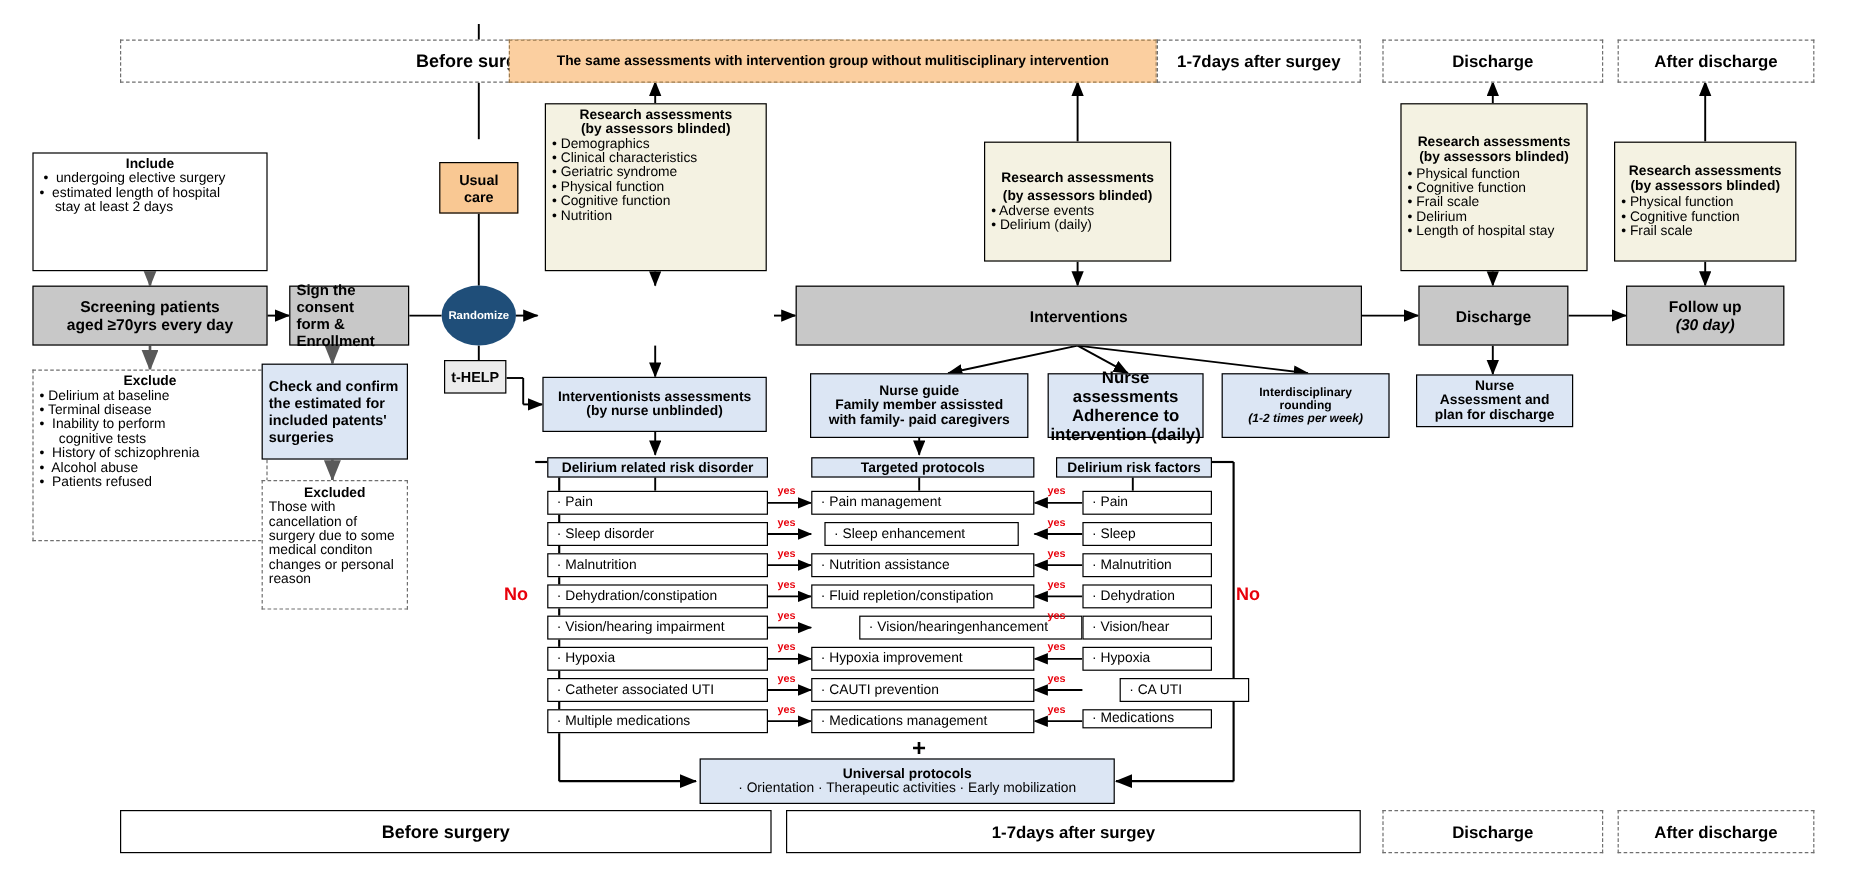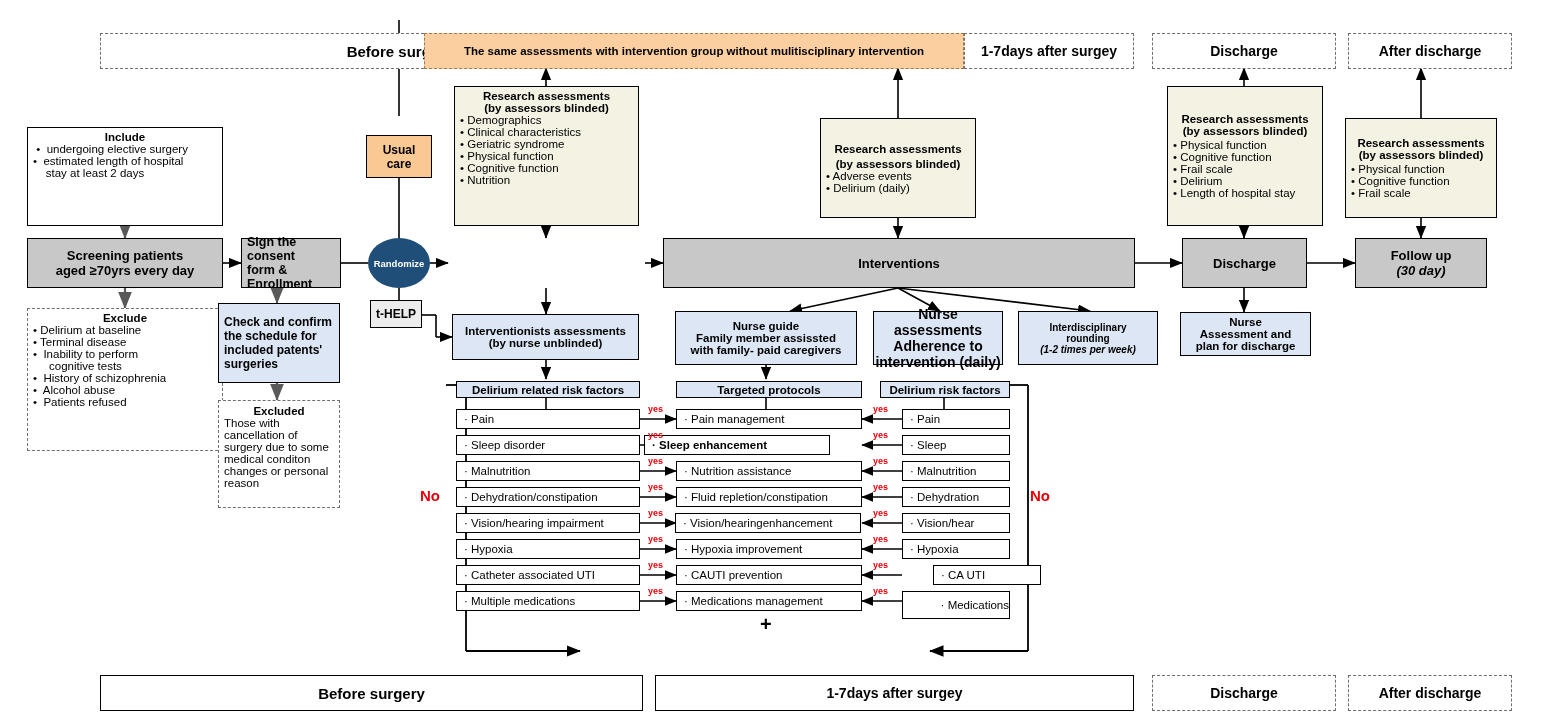--- a/index.html
+++ b/index.html
@@ -183,21 +183,21 @@
     <span class="bl">•&nbsp; <span>Patients refused</span></span>
   </div>
 
   <div class="box grey" style="left:241px;top:238px;width:100px;height:50px;font-size:12.5px;align-items:flex-start;padding-left:5px;text-align:left;">
     <span>Sign the consent</span>
     <span>form &amp; Enrollment</span>
   </div>
 
   <div class="box blue" style="left:218px;top:303px;width:122px;height:80px;font-size:12px;font-weight:bold;align-items:flex-start;padding-left:5px;text-align:left;">
     <span>Check and confirm</span>
-    <span>the schedule for</span>
+    <span>the estimated for</span>
     <span>included patents'</span>
     <span>surgeries</span>
   </div>
 
   <div class="box dashed" style="left:218px;top:400px;width:122px;height:108px;font-size:11.5px;align-items:flex-start;
               justify-content:flex-start;padding:4px 5px;text-align:left;">
     <span class="ttl" style="width:100%;text-align:center;">Excluded</span>
     <span>Those with</span>
     <span>cancellation of</span>
     <span>surgery due to some</span>
@@ -290,21 +290,21 @@
     <span style="font-style:italic;">(1-2 times per week)</span>
   </div>
 
   <div class="box blue" style="left:1180px;top:312px;width:131px;height:44px;font-size:11.5px;font-weight:bold;">
     <span>Nurse</span>
     <span>Assessment and</span>
     <span>plan for discharge</span>
   </div>
 
   <div class="rowhdr" style="left:456px;top:381px;width:184px;height:17px;">
-    <span>Delirium related risk factors</span>
+    <span>Delirium related risk disorder</span>
   </div>
   <div class="rowhdr" style="left:676px;top:381px;width:186px;height:17px;">
     <span>Targeted protocols</span>
   </div>
   <div class="rowhdr" style="left:880px;top:381px;width:130px;height:17px;">
     <span>Delirium risk factors</span>
   </div>
 
   <div class="rowbox" style="left:456px;top:409px;width:184px;height:20px;">
       <span>· Pain</span>
@@ -327,30 +327,30 @@
   <div class="rowbox" style="left:456px;top:565px;width:184px;height:20px;">
       <span>· Catheter associated UTI</span>
     </div>
   <div class="rowbox" style="left:456px;top:591px;width:184px;height:20px;">
       <span>· Multiple medications</span>
     </div>
 
   <div class="rowbox" style="left:676px;top:409px;width:186px;height:20px;">
       <span>· Pain management</span>
     </div>
-  <div class="rowbox" style="left:644px;top:435px;width:186px;height:20px;font-weight:bold;">
+  <div class="rowbox" style="left:687px;top:435px;width:162px;height:20px;">
       <span>· Sleep enhancement</span>
     </div>
   <div class="rowbox" style="left:676px;top:461px;width:186px;height:20px;">
       <span>· Nutrition assistance</span>
     </div>
   <div class="rowbox" style="left:676px;top:487px;width:186px;height:20px;">
       <span>· Fluid repletion/constipation</span>
     </div>
-  <div class="rowbox" style="left:675px;top:513px;width:186px;height:20px;">
+  <div class="rowbox" style="left:716px;top:513px;width:186px;height:20px;">
       <span>· Vision/hearingenhancement</span>
     </div>
   <div class="rowbox" style="left:676px;top:539px;width:186px;height:20px;">
       <span>· Hypoxia improvement</span>
     </div>
   <div class="rowbox" style="left:676px;top:565px;width:186px;height:20px;">
       <span>· CAUTI prevention</span>
     </div>
   <div class="rowbox" style="left:676px;top:591px;width:186px;height:20px;">
       <span>· Medications management</span>
@@ -370,21 +370,21 @@
     </div>
   <div class="rowbox" style="left:902px;top:513px;width:108px;height:20px;">
       <span>· Vision/hear</span>
     </div>
   <div class="rowbox" style="left:902px;top:539px;width:108px;height:20px;">
       <span>· Hypoxia</span>
     </div>
   <div class="rowbox" style="left:902px;top:565px;width:108px;height:20px;margin-left:31px;">
       <span>· CA UTI</span>
     </div>
-  <div class="rowbox" style="left:902px;top:591px;width:108px;height:28px;justify-content:flex-end;">
+  <div class="rowbox" style="left:902px;top:591px;width:108px;height:16px;">
       <span>· Medications</span>
     </div>
 
   <div class="yes" style="left:648px;top:404px;"><span>yes</span></div>
   <div class="yes" style="left:648px;top:430px;"><span>yes</span></div>
   <div class="yes" style="left:648px;top:456px;"><span>yes</span></div>
   <div class="yes" style="left:648px;top:482px;"><span>yes</span></div>
   <div class="yes" style="left:648px;top:508px;"><span>yes</span></div>
   <div class="yes" style="left:648px;top:534px;"><span>yes</span></div>
   <div class="yes" style="left:648px;top:560px;"><span>yes</span></div>
@@ -399,20 +399,24 @@
   <div class="yes" style="left:873px;top:560px;"><span>yes</span></div>
   <div class="yes" style="left:873px;top:586px;"><span>yes</span></div>
 
   <div class="nolab" style="left:420px;top:487px;"><span>No</span></div>
   <div class="nolab" style="left:1030px;top:487px;"><span>No</span></div>
 
   <div class="plus" style="left:760px;top:613px;">
     <span>+</span>
   </div>
 
+  <div class="box blue" style="left:583px;top:632px;width:346px;height:38px;font-size:11.5px;">
+    <span class="ttl">Universal protocols</span>
+    <span>· Orientation  · Therapeutic activities  · Early mobilization</span>
+  </div>
 
   <div class="box solid" style="left:100px;top:675px;width:543px;height:36px;font-size:15px;font-weight:bold;">
     <span>Before      surgery</span>
   </div>
   <div class="box solid" style="left:655px;top:675px;width:479px;height:36px;font-size:14px;font-weight:bold;">
     <span>1-7days after surgey</span>
   </div>
   <div class="box dashed" style="left:1152px;top:675px;width:184px;height:36px;font-size:14px;font-weight:bold;">
     <span>Discharge</span>
   </div>

